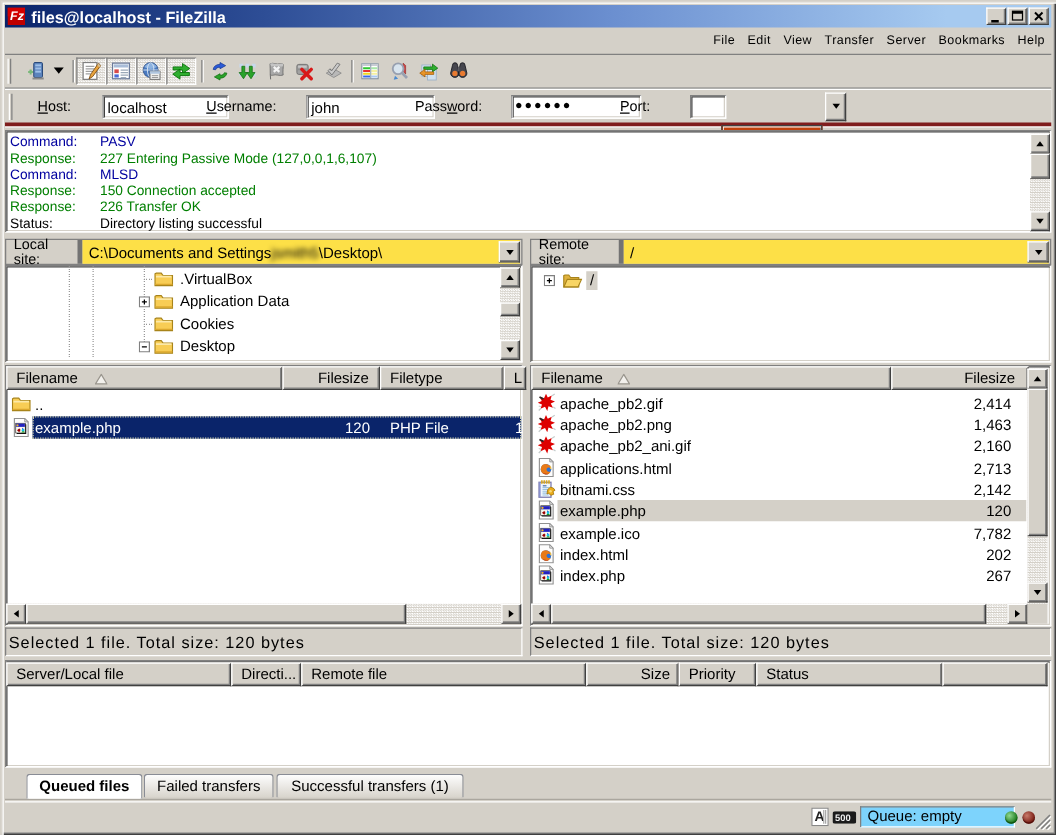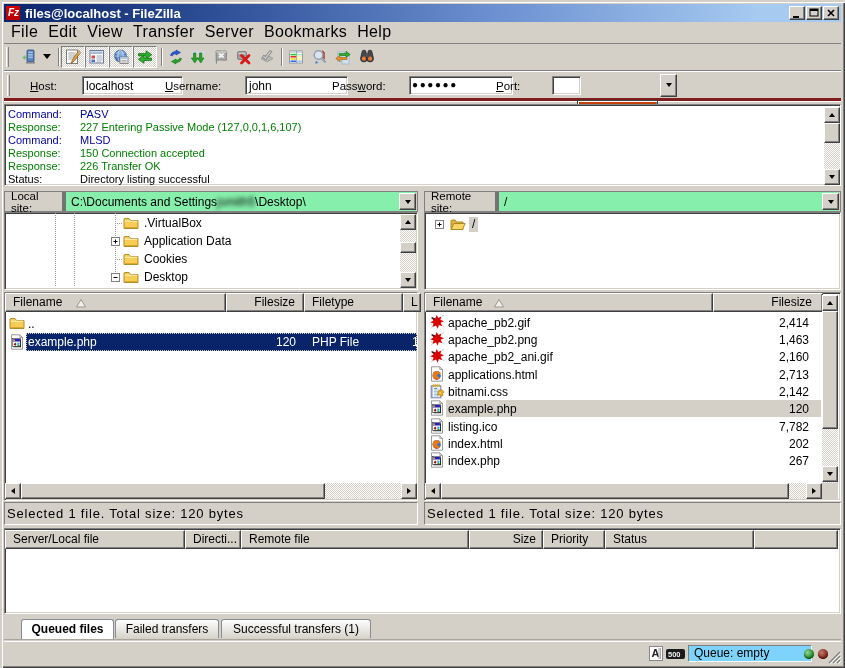--- a/index.html
+++ b/index.html
@@ -12,21 +12,21 @@
   box-shadow: inset 1px 1px 0 #d4d0c8, inset 2px 2px 0 #fff, inset -1px -1px 0 #404040, inset -2px -2px 0 #808080; }
 
 .sunken { border-top:1px solid #808080; border-left:1px solid #808080; border-bottom:1px solid #fff; border-right:1px solid #fff; box-shadow: inset 1px 1px 0 #404040, inset -1px -1px 0 #d4d0c8; background:#fff; }
 .raised { background:#d4d0c8; border-top:1px solid #fff; border-left:1px solid #fff; border-bottom:1px solid #404040; border-right:1px solid #404040; box-shadow: inset -1px -1px 0 #808080; }
 
 #titlebar { left:4px; top:4px; width:837px; height:18px; background:linear-gradient(to right,#0a246a,#2e4e96 25%,#6b8fd0 58%,#a6caf0 90%); display:flex; align-items:center; }
 #titlebar .ttxt { color:#fff; font-size:13px; font-weight:bold; margin-left:5px; }
 #fzicon { width:14px; height:14px; margin-left:2px; }
 .winbtn { width:16px; height:14px; background:#d4d0c8; border-top:1px solid #fff; border-left:1px solid #fff; border-bottom:1px solid #404040; border-right:1px solid #404040; box-shadow: inset -1px -1px 0 #808080; position:absolute; top:6px; }
 
-#menubar { left:4px; top:22px; width:837px; height:20px; display:flex; align-items:center; font-size:16px; letter-spacing:0.35px; padding-left:2px; }
+#menubar { left:4px; top:22px; width:837px; height:20px; display:flex; align-items:center; font-size:10px; letter-spacing:0.35px; padding-left:2px;justify-content:flex-end; }
 #menubar span { padding:0 5px; }
 
 #toolbar { left:4px; top:43px; width:837px; height:26px; border-top:1px solid #808080; box-shadow:0 -2px 0 #d4d0c8; }
 .tsep { position:absolute; top:4px; width:2px; height:18px; border-left:1px solid #808080; border-right:1px solid #fff; }
 .tbtn { position:absolute; top:2px; width:22px; height:22px; display:flex; align-items:center; justify-content:center; }
 .tbtn.pressed { border:1px solid; border-color:#808080 #fff #fff #808080; background:repeating-conic-gradient(#fff 0% 25%, #d4d0c8 0% 50%); background-size:2px 2px; }
 
 #qcbar { left:4px; top:70px; width:837px; height:31px; border-bottom:3px solid #7f1d1d; box-shadow:0 1px 0 #fff; }
 #qcbar label { position:absolute; top:10px; font-size:11.5px; }
 .field { position:absolute; top:6px; height:19px; background:#fff; border:1px solid #808080; box-shadow: inset 1px 1px 0 #404040, inset -1px -1px 0 #d4d0c8; border-bottom-color:#fff; border-right-color:#fff; padding:2px 3px; font-size:12px;margin-left:22px; }
@@ -41,21 +41,21 @@
 .sbbtn { position:absolute; width:16px; height:16px; background:#d4d0c8; border-top:1px solid #fff; border-left:1px solid #fff; border-bottom:1px solid #404040; border-right:1px solid #404040; box-shadow: inset -1px -1px 0 #808080; display:flex; align-items:center; justify-content:center; }
 .thumb { position:absolute; background:#d4d0c8; border-top:1px solid #fff; border-left:1px solid #fff; border-bottom:1px solid #404040; border-right:1px solid #404040; box-shadow: inset -1px -1px 0 #808080; }
 .arr { width:0; height:0; }
 .arr.up { border-left:3px solid transparent; border-right:3px solid transparent; border-bottom:4px solid #000; }
 .arr.dn { border-left:3px solid transparent; border-right:3px solid transparent; border-top:4px solid #000; }
 .arr.lf { border-top:3px solid transparent; border-bottom:3px solid transparent; border-right:4px solid #000; }
 .arr.rt { border-top:3px solid transparent; border-bottom:3px solid transparent; border-left:4px solid #000; }
 
 .comborow { position:absolute; top:191px; height:21px; border:1px solid #808080; background:#d4d0c8; }
 .combolabel { position:absolute; left:0; top:0; bottom:0; display:flex; align-items:center; padding-left:6px; border-right:4px solid #737373; font-size:11.5px; }
-.combowhite { position:absolute; top:0; bottom:0; background:#86efac; display:flex; align-items:center; padding-left:5px; font-size:12px; }
+.combowhite { position:absolute; top:0; bottom:0; background:#fde047; display:flex; align-items:center; padding-left:5px; font-size:12px; }
 .combobtn { position:absolute; top:1px; width:17px; height:17px; background:#d4d0c8; border-top:1px solid #fff; border-left:1px solid #fff; border-bottom:1px solid #404040; border-right:1px solid #404040; box-shadow: inset -1px -1px 0 #808080; display:flex; align-items:center; justify-content:center; }
 
 .panebox { position:absolute; background:#fff; border-top:1px solid #808080; border-left:1px solid #808080; border-bottom:1px solid #fff; border-right:1px solid #fff; box-shadow: inset 1px 1px 0 #404040, inset -1px -1px 0 #d4d0c8; }
 .hdrcell { position:absolute; top:0; height:19px; background:#d4d0c8; border-top:1px solid #fff; border-left:1px solid #fff; border-bottom:1px solid #404040; border-right:1px solid #404040; box-shadow: inset -1px -1px 0 #808080; line-height:17px; padding-left:7px; overflow:hidden; white-space:nowrap; font-size:12px; }
 .frow { position:absolute; height:17px; line-height:17px; white-space:nowrap; font-size:12px; }
 .ficon { position:absolute; width:16px; height:16px; }
 .statusline { position:absolute; height:23px; line-height:21px; padding-left:2px; font-size:13px; letter-spacing:0.8px; border:1px solid #808080; border-bottom-color:#fff; border-right-color:#fff; }
 .trow { position:absolute; left:0; width:100%; height:17px; font-size:12px; }
 .trow span { position:absolute; top:1px; line-height:15px; }
 .hsb { position:absolute; height:16px; }
@@ -473,21 +473,21 @@
       <svg class="ficon" style="left:4px;top:0;" width="16" height="16">
         <use href="#phpi"></use>
       </svg>
       <span class="fn">example.php</span>
       <span class="fs">120</span>
     </div>
  <div class="frow" style="top:125px;">
       <svg class="ficon" style="left:4px;top:0;" width="16" height="16">
         <use href="#phpi"></use>
       </svg>
-      <span class="fn">listing.ico</span>
+      <span class="fn">example.ico</span>
       <span class="fs">7,782</span>
     </div>
  <div class="frow" style="top:142px;">
       <svg class="ficon" style="left:4px;top:0;" width="16" height="16">
         <use href="#ffox"></use>
       </svg>
       <span class="fn">index.html</span>
       <span class="fs">202</span>
     </div>
  <div class="frow" style="top:159px;">

